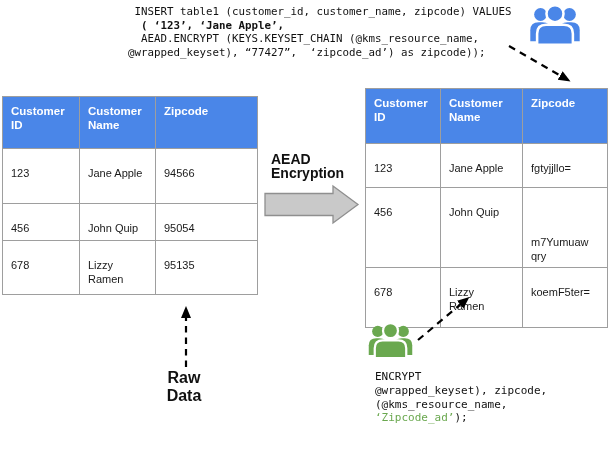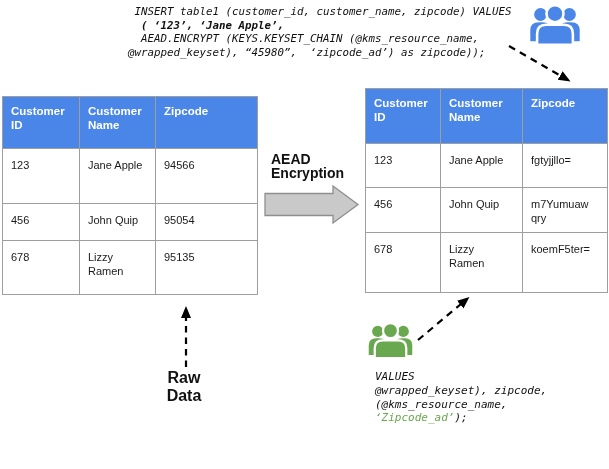--- a/index.html
+++ b/index.html
@@ -2,38 +2,38 @@
 <html><head>
 <meta charset="utf-8">
 <style>
   html,body{margin:0;padding:0;background:#fff;}
   .canvas{position:relative;width:609px;height:469px;background:#fff;overflow:hidden;
           font-family:"Liberation Sans",sans-serif;}
 
   
   .code{position:absolute;font-family:"DejaVu Sans Mono","Liberation Mono",monospace;
         color:#111;}
-  .code .ln{white-space:pre;font-style:italic;}
+  .code .ln{white-space:pre;}
   #insert-code{left:128px;top:5px;font-size:10.8px;line-height:13.6px;}
   #select-code{left:375px;top:370px;font-size:11px;line-height:13.8px;}
   .bold{font-weight:bold;}
   .green-arg{color:#6aa84f;}
 
   
   table.dtable{position:absolute;border-collapse:collapse;table-layout:fixed;background:#fff;}
   table.dtable th,table.dtable td{border:1px solid #9e9e9e;vertical-align:top;text-align:left;
         font-family:"Liberation Sans",sans-serif;}
   table.dtable th{background:#4a86e8;color:#ffffff;font-weight:bold;font-size:11.5px;
         line-height:13.5px;padding:8px 6px 4px 8px;}
-  table.dtable td{color:#1a1a1a;font-size:11px;line-height:13.5px;padding:10px 6px 4px 8px;}
+  table.dtable td{color:#1a1a1a;font-size:11px;line-height:13.5px;padding:18px 6px 4px 8px;}
   #raw-table{left:2px;top:96px;width:255px;}
   #enc-table{left:365px;top:88px;width:242px;}
   #raw-table td:nth-child(2){padding-right:8px;}   
   #enc-table td:nth-child(2){padding-right:13px;}  
-  .wrap-tight{display:inline-block;max-width:62px;word-break:break-all;vertical-align:top;}
+  .wrap-tight{display:inline-block;max-width:62px;word-break:break-all;vertical-align:top;margin-top:30px;}
 
   
   .lbl{position:absolute;font-weight:bold;color:#111;}
   #aead-label{left:271px;top:153px;width:72px;font-size:14px;line-height:13.5px;}
   #rawdata-label{left:148px;top:369px;width:72px;font-size:16px;text-align:center;}
 
   
   .icon{position:absolute;}
   #insert-actor{left:529px;top:3px;}
   #select-actor{left:368px;top:321px;}
@@ -41,21 +41,21 @@
 </style>
 </head>
 <body>
 
 <div class="canvas">
 
   <div id="insert-code" class="code">
     <div class="ln"> INSERT table1 (customer_id, customer_name, zipcode) VALUES</div>
     <div class="ln bold">  ( ‘123’, ‘Jane Apple’,</div>
     <div class="ln">  AEAD.ENCRYPT (KEYS.KEYSET_CHAIN (@kms_resource_name,</div>
-    <div class="ln">@wrapped_keyset), “45980”,  ‘zipcode_ad’) as zipcode));</div>
+    <div class="ln">@wrapped_keyset), “77427”,  ‘zipcode_ad’) as zipcode));</div>
   </div>
 
   <div id="insert-actor" class="icon">
     <svg width="52" height="46" viewBox="0 0 60 54">
       <g fill="#4a86e8">
         <circle cx="13" cy="13.5" r="7.5"></circle>
         <path d="M1,45 L1,32 Q1,22.5 11,22.5 L15,22.5 Q25,22.5 25,32 L25,45 Z"></path>
         <circle cx="47" cy="13.5" r="7.5"></circle>
         <path d="M35,45 L35,32 Q35,22.5 45,22.5 L49,22.5 Q59,22.5 59,32 L59,45 Z"></path>
         <circle cx="30" cy="12.5" r="10" stroke="#ffffff" stroke-width="3"></circle>
@@ -135,21 +135,21 @@
         <path d="M1,45 L1,32 Q1,22.5 11,22.5 L15,22.5 Q25,22.5 25,32 L25,45 Z"></path>
         <circle cx="47" cy="13.5" r="7.5"></circle>
         <path d="M35,45 L35,32 Q35,22.5 45,22.5 L49,22.5 Q59,22.5 59,32 L59,45 Z"></path>
         <circle cx="30" cy="12.5" r="10" stroke="#ffffff" stroke-width="3"></circle>
         <path d="M9,49 L9,36 Q9,25.5 19.5,25.5 L40.5,25.5 Q51,25.5 51,36 L51,49 Z" stroke="#ffffff" stroke-width="3"></path>
       </g>
     </svg>
   </div>
 
   <div id="select-code" class="code">
-    <div class="ln">VALUES</div>
+    <div class="ln">ENCRYPT</div>
     <div class="ln">@wrapped_keyset), zipcode,</div>
     <div class="ln">(@kms_resource_name,</div>
     <div class="ln"><span class="green-arg">‘Zipcode_ad’</span><span>);</span></div>
   </div>
 
   <svg id="overlay">
     <defs>
       <marker id="ah" orient="auto" markerUnits="userSpaceOnUse" markerWidth="14" markerHeight="12" refX="1" refY="5">
         <path d="M0,0 L12,5 L0,10 Z" fill="#000"></path>
       </marker>

